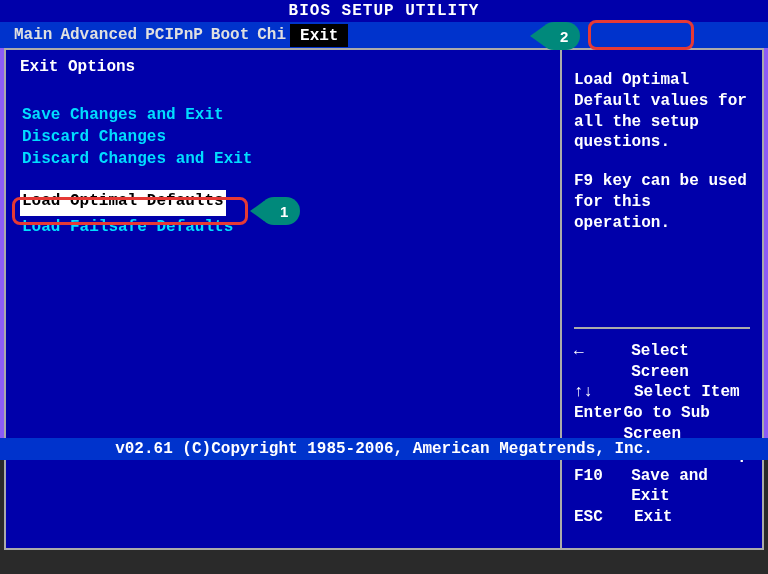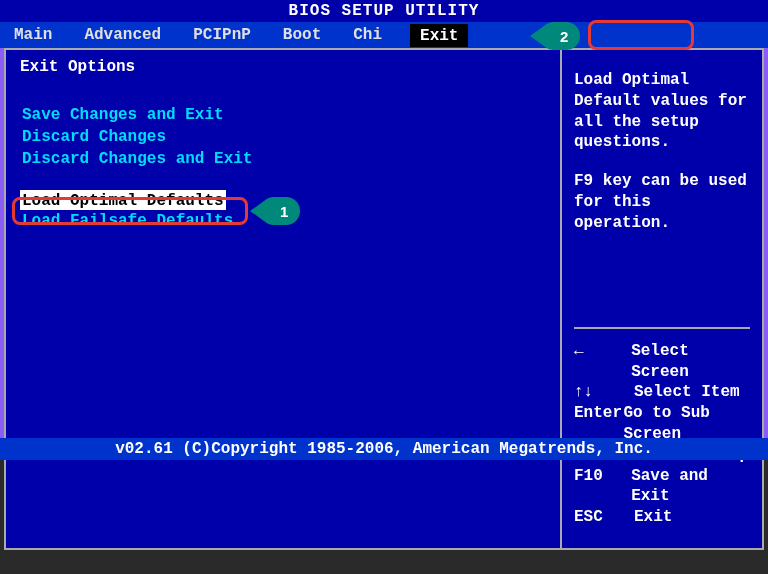--- a/index.html
+++ b/index.html
@@ -26,21 +26,20 @@
     height: 22px;
     line-height: 22px;
     letter-spacing: 1px;
   }
   .menu-bar {
     background: #0033CC;
     height: 26px;
     display: flex;
     padding: 0 10px;
     align-items: center;
-    gap: 24px;
     color: #AAAAAA;
   }
   .menu-item {
     color: #E0E0E0;
     cursor: pointer;
     padding: 2px 4px;
     white-space: nowrap;
   }
   .menu-item.selected {
     background: #000000;
@@ -76,21 +75,21 @@
   .opt-item {
     color: #00DDFF;
     padding: 2px 2px;
     cursor: pointer;
     white-space: nowrap;
   }
   .opt-item.selected {
     background: #FFFFFF;
     color: #000000;
     display: inline-block;
-    padding: 2px 2px 0 2px;
+    padding: 2px 2px 6px 2px;
   }
   .opt-group-gap { height: 14px; }
   .help-text { color: #FFFFFF; line-height: 1.3; margin-bottom: 18px;}
   .nav-help {
     margin-top: auto;
     border-top: 2px solid #AAAAAA;
     padding-top: 12px;
     color: #FFFFFF;
     line-height: 1.3;
   }

